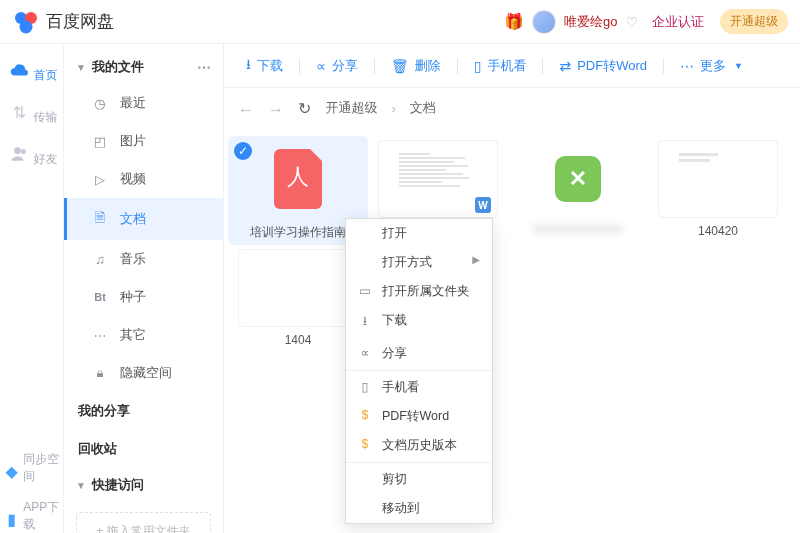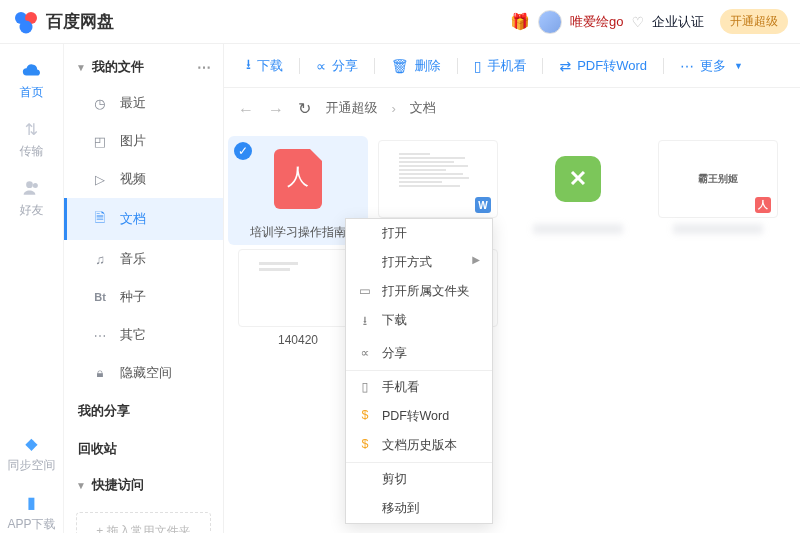--- a/index.html
+++ b/index.html
@@ -1,32 +1,32 @@
 <!DOCTYPE html>
 <html><head>
 <meta charset="utf-8">
 <style>
 *{margin:0;padding:0;box-sizing:border-box;font-family:"Microsoft YaHei","PingFang SC",sans-serif;-webkit-font-smoothing:antialiased}
 body{width:800px;height:533px;overflow:hidden;background:#fff;position:relative;font-size:13px;color:#424e67}
 .hdr{height:44px;display:flex;align-items:center;padding:0 12px;border-bottom:1px solid #f0f0f0}
 .logo{display:flex;align-items:center;gap:6px}
 .logo-badge{width:28px;height:28px;position:relative}
-.logo-txt{font-size:17px;font-weight:700;color:#333}
+.logo-txt{font-size:17px;font-weight:400;color:#333}
 .hdr-mid{margin-left:auto;display:flex;align-items:center;gap:8px;font-size:13px}
 .promo{color:#5b6af0}
 .promo .hot{color:#ff4d4f}
 .gift{font-size:16px}
 .avatar{width:24px;height:24px;border-radius:50%;background:linear-gradient(135deg,#a6c7ff,#7fa5e8);border:1px solid #e0e0e0}
 .uname{color:#b91c1c}
 .vip{color:#bbb;font-size:14px}
-.ent{color:#0f172a;}
+.ent{color:#be185d;margin-left:6px}
 .pill{margin-left:8px;background:#ffe7b8;color:#c27b18;border-radius:20px;padding:4px 10px;font-size:12px}
 .body{display:flex;height:calc(100% - 44px)}
 .rail{width:64px;display:flex;flex-direction:column;align-items:center;padding-top:12px;gap:14px;color:#a8adb8;font-size:12px;border-right:1px solid #f2f2f2}
-.rail-item{display:flex;flex-direction:column;align-items:center;cursor:pointer}
+.rail-item{display:flex;flex-direction:row;align-items:flex-end;cursor:pointer}
 .rail-item.on{color:#2f8af5}
 .rail-ic{width:28px;height:28px;border-radius:8px;display:flex;align-items:center;justify-content:center;font-size:16px;color:#c4c9d4}
 .rail-item.on .rail-ic{color:#2f8af5}
 .rail .sp{flex:1}
 .nav{width:160px;background:#fff;padding:6px 0;border-right:1px solid #f0f0f0;overflow:hidden}
 .grp-hd{display:flex;align-items:center;gap:6px;padding:8px 12px;font-weight:600;color:#333;font-size:13px}
 .grp-hd .car{font-size:10px;color:#999}
 .grp-hd .more{margin-left:auto;color:#999;font-size:14px}
 .nav-it{display:flex;align-items:center;gap:12px;padding:10px 14px 10px 28px;color:#555;cursor:pointer;font-size:13px}
 .nav-it .ic{width:16px;text-align:center;color:#8a8f99;font-size:13px}
@@ -244,27 +244,20 @@
         <div class="fname blur">████</div>
       </div>
       <div class="tile">
         <div class="thumb" style="border:none">
             <div class="xls-ic">✕</div>
           </div>
         <div class="blur-bar"></div>
       </div>
       <div class="tile">
         <div class="thumb">
-            <div style="font-size:10px;color:#666;font-weight:600">霸王别姬</div>
-            <div class="corner p">人</div>
-          </div>
-        <div class="blur-bar"></div>
-      </div>
-      <div class="tile">
-        <div class="thumb">
             <div class="doc-lines" style="gap:3px">
               <span style="width:50%;height:3px"></span>
               <span style="width:40%;height:3px"></span>
             </div>
           </div>
         <div class="fname">140420</div>
       </div>
       <div class="tile">
         <div class="thumb"></div>
         <div class="fname">1404</div>

